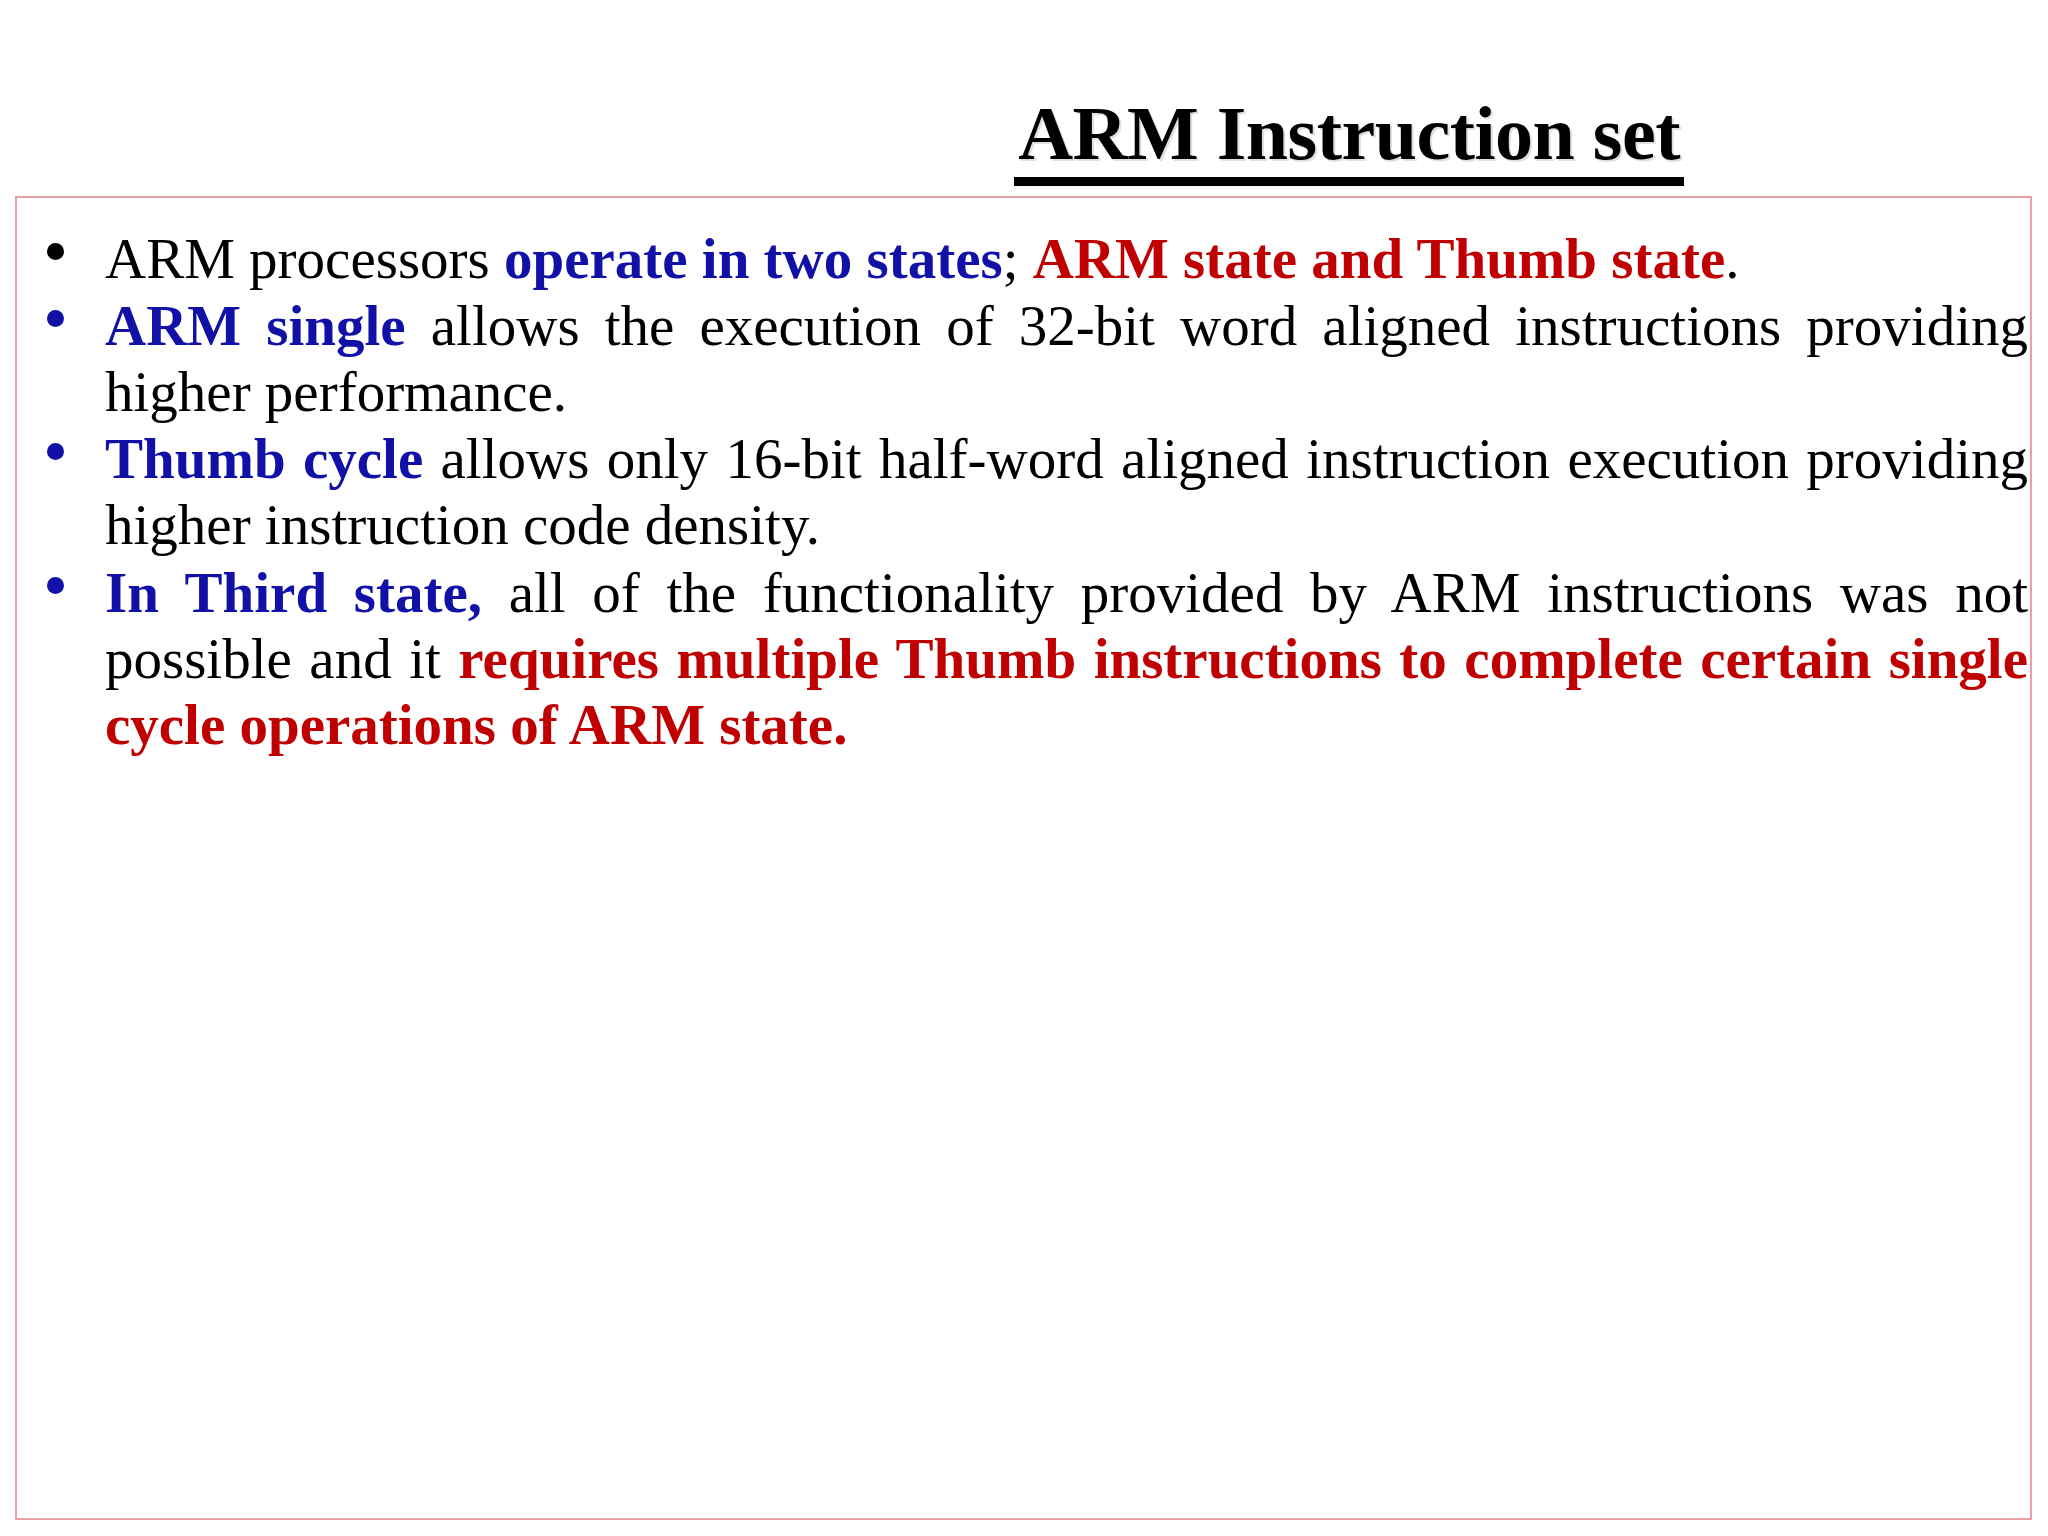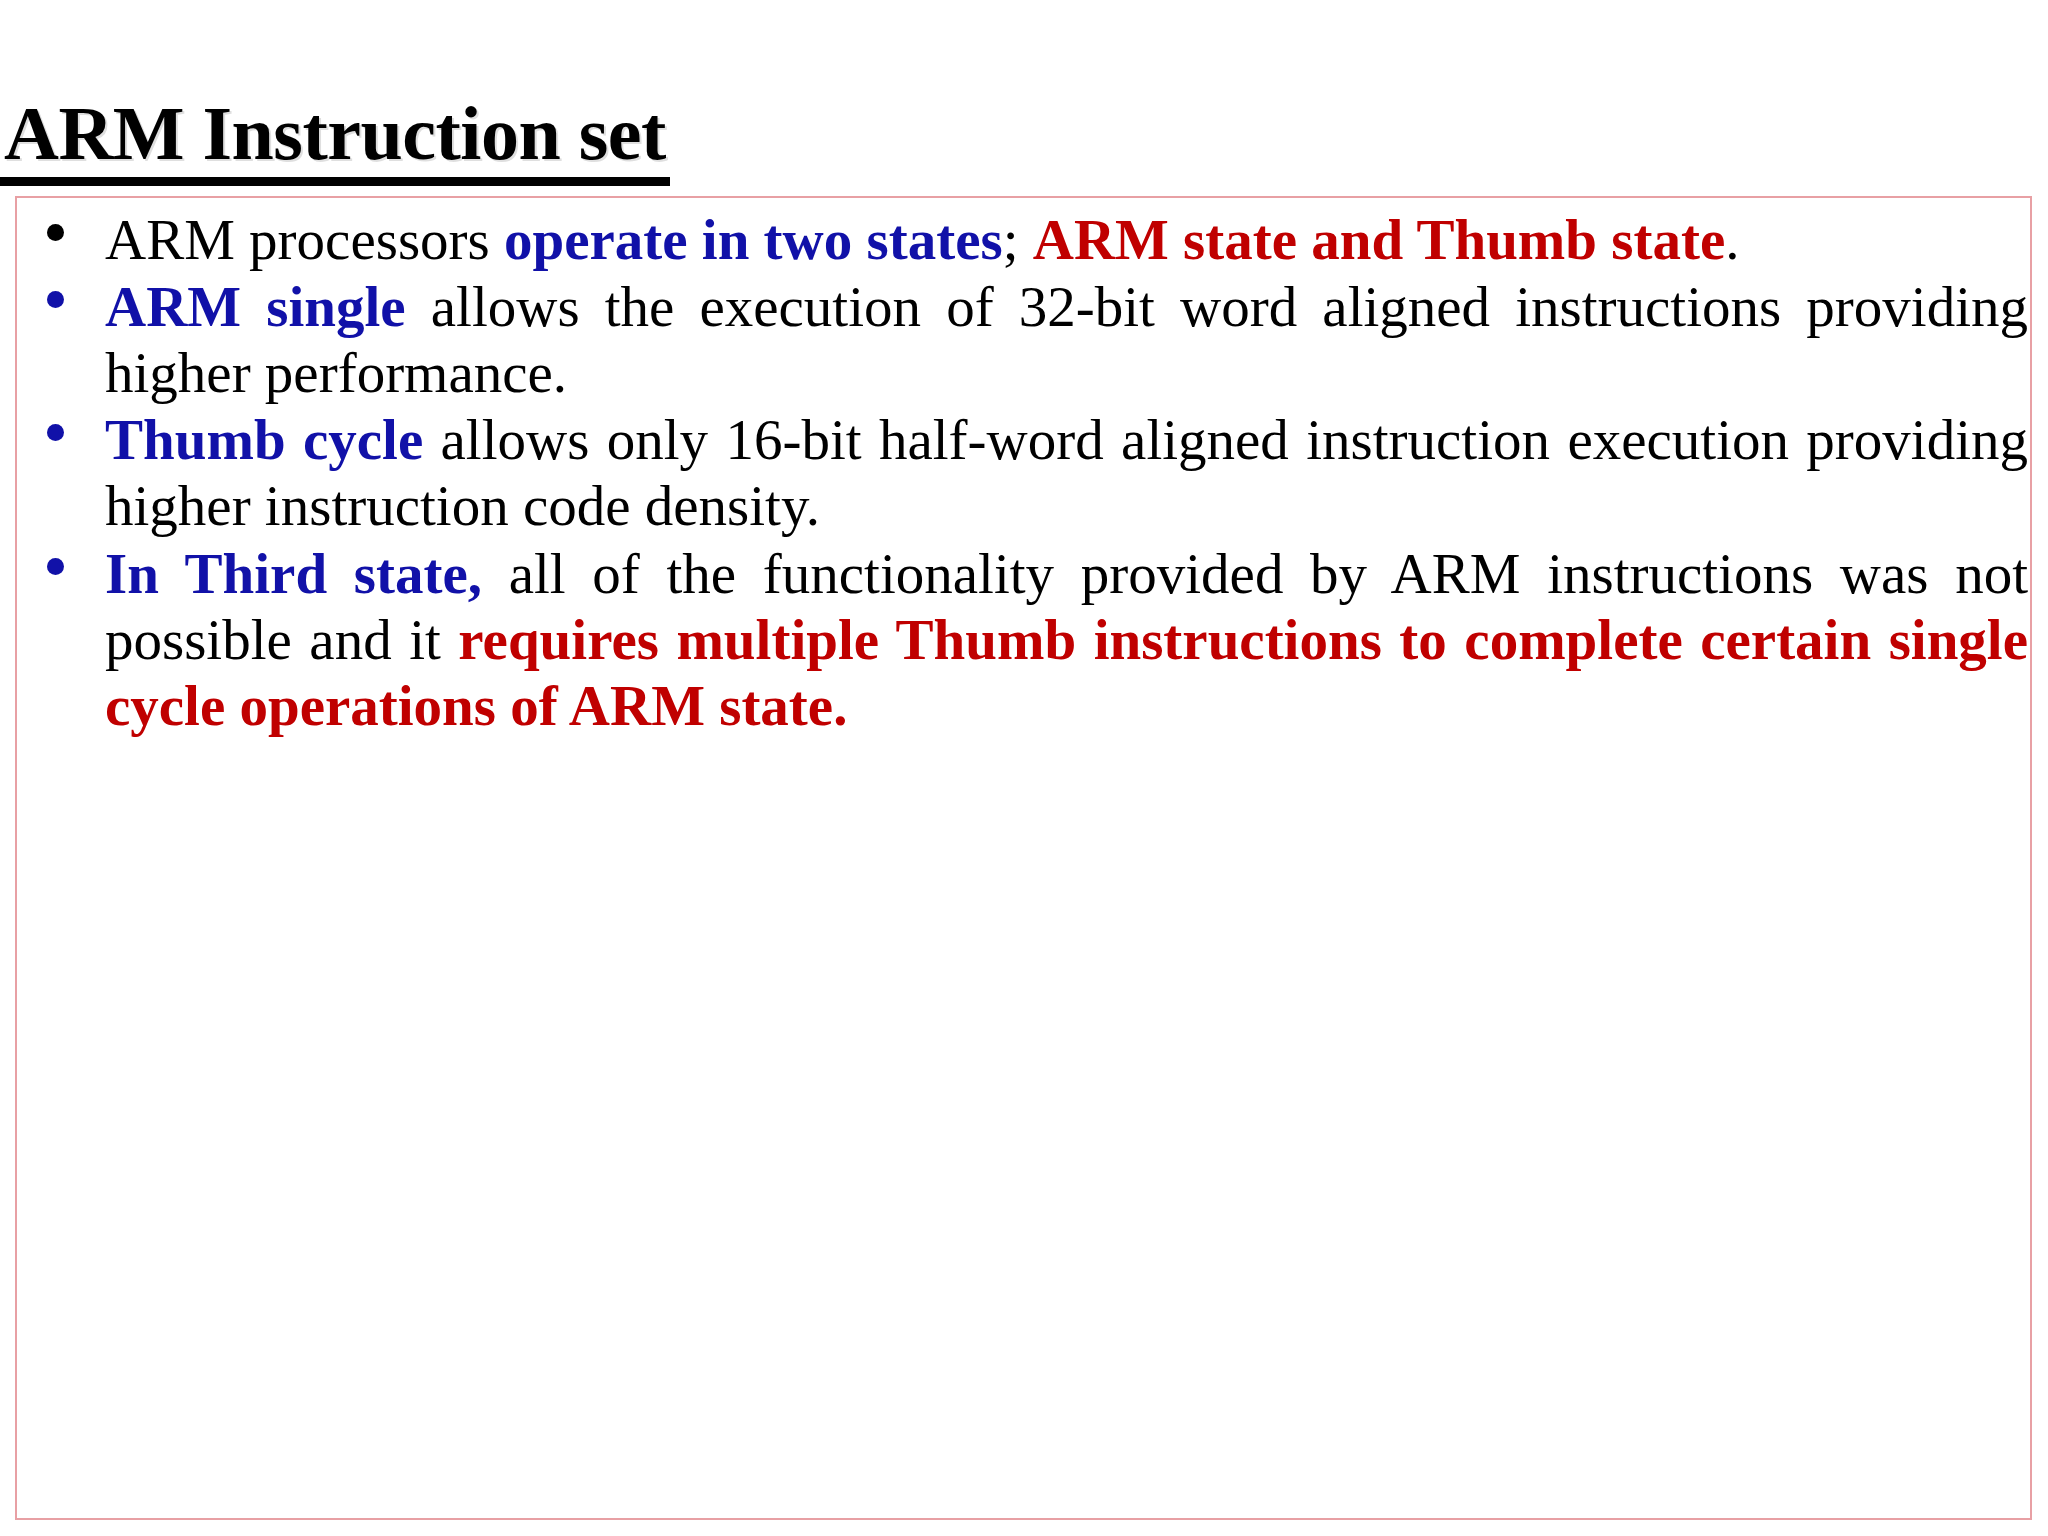--- a/index.html
+++ b/index.html
@@ -20,21 +20,21 @@
     height: 1536px;
     background: #ffffff;
   }
 
   
   .title-block {
     position: absolute;
     left: 0;
     top: 44px;
     width: 1684px;
-    text-align: left;
+    text-align: right;
   }
   .slide-title {
     display: inline-block;
     font-family: "Liberation Serif", "DejaVu Serif", serif;
     font-weight: bold;
     font-size: 76px;
     line-height: 1.0;
     color: #000000;
     letter-spacing: -0.5px;
     padding: 0 4px 6px 4px;
@@ -46,21 +46,21 @@
   
   .content-frame {
     position: absolute;
     left: 15px;
     top: 196px;
     width: 2017px;
     height: 1324px;
     box-sizing: border-box;
     border: 2px solid #e8a0a4;
     background: #ffffff;
-    padding: 9px 2px 10px 2px;
+    padding: 28px 2px 10px 2px;
     overflow: hidden;
   }
 
   ul.bullets {
     list-style: none;
     margin: 0;
     padding: 0;
   }
 
   li.bullet {

